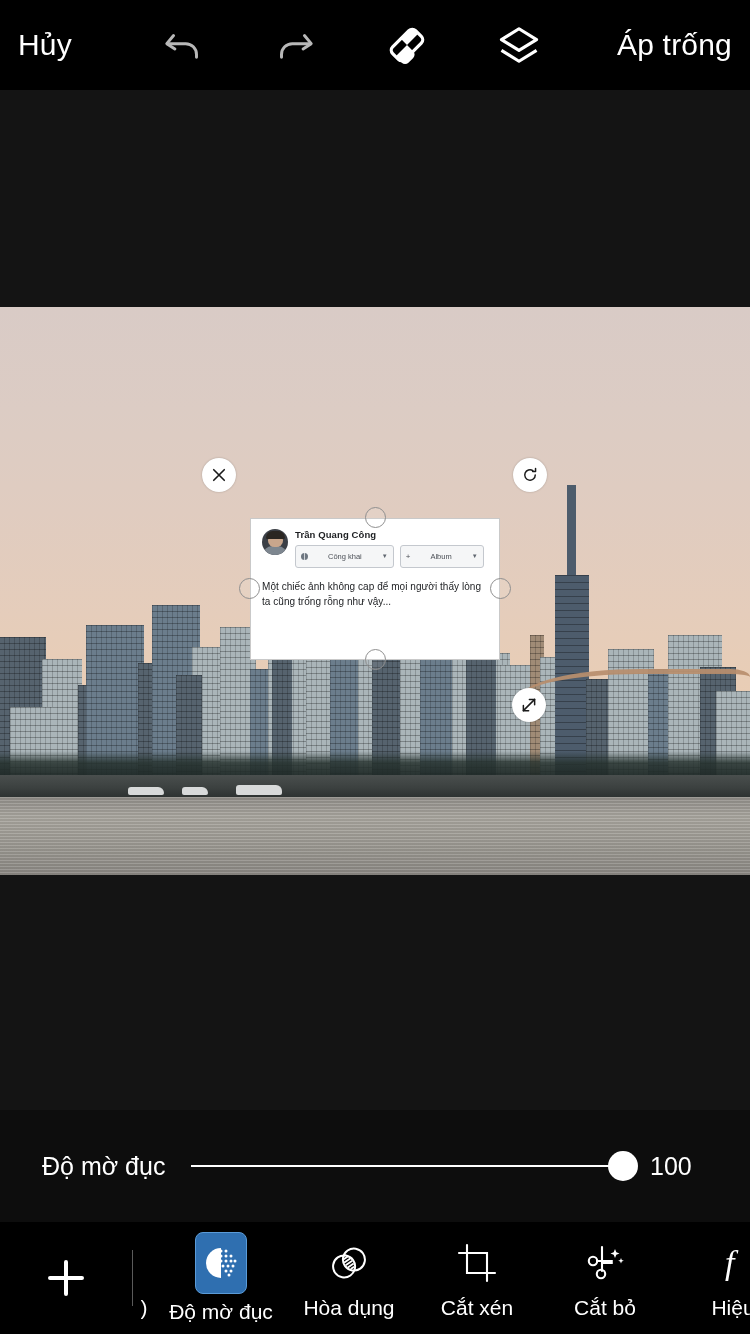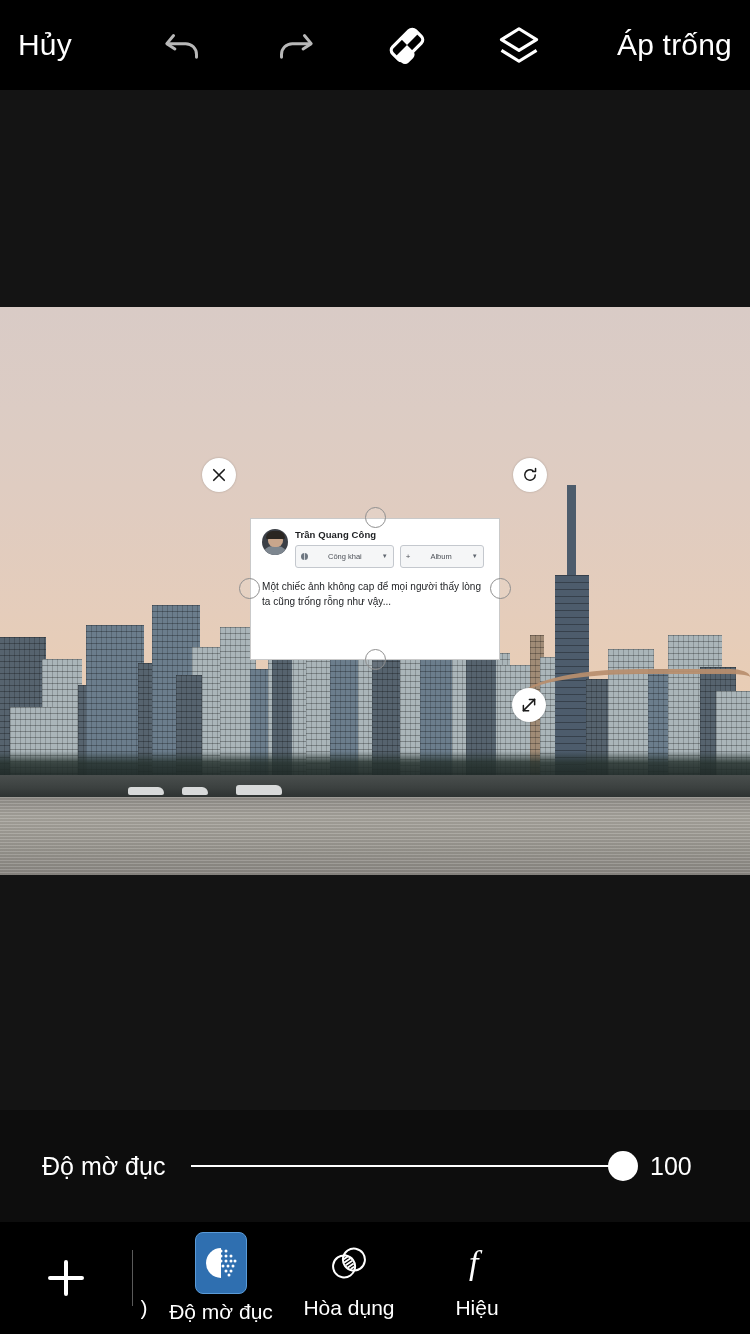--- a/index.html
+++ b/index.html
@@ -559,21 +559,44 @@
             <g transform="rotate(-35 24 24)">
               <circle cx="18" cy="24" r="11"></circle>
               <circle cx="30" cy="24" r="11"></circle>
               <path d="M22 15 L26 15 M20.5 18 L27.5 18 M20 21 L28 21 M20 24 L28 24 M20.5 27 L27.5 27 M22 30 L26 30" stroke-width="1.8"></path>
             </g>
           </svg>
         </div>
         <div class="tool-label">Hòa dụng</div>
       </div>
 
-
+      <div class="tool">
+        <div class="tool-ico">
+          <svg width="46" height="46" viewBox="0 0 46 46" fill="none" stroke="#fff" stroke-width="2.1" stroke-linecap="round">
+            <path d="M13 5 V33 H41"></path>
+            <path d="M5 13 H33 V41"></path>
+          </svg>
+        </div>
+        <div class="tool-label">Cắt xén</div>
+      </div>
+
+      <div class="tool">
+        <div class="tool-ico">
+          <svg width="48" height="48" viewBox="0 0 48 48" fill="none" stroke="#fff" stroke-width="2.1" stroke-linecap="round" stroke-linejoin="round">
+            <circle cx="12" cy="22" r="4.2"></circle>
+            <circle cx="20" cy="35" r="4.2"></circle>
+            <path d="M16 22 H31"></path>
+            <path d="M21 8 V32"></path>
+            <path d="M21 24 L31 24"></path>
+            <path d="M34 10 l1.3 3.2 L38.5 14.5 L35.3 15.8 L34 19 L32.7 15.8 L29.5 14.5 L32.7 13.2 Z" fill="#fff" stroke="none"></path>
+            <path d="M40 19 l0.8 2 l2 0.8 l-2 0.8 l-0.8 2 l-0.8 -2 l-2 -0.8 l2 -0.8 Z" fill="#fff" stroke="none"></path>
+          </svg>
+        </div>
+        <div class="tool-label">Cắt bỏ</div>
+      </div>
 
       <div class="tool">
         <div class="tool-ico">
           <svg width="44" height="44" viewBox="0 0 44 44" fill="none">
             <text x="14" y="33" font-family="'Liberation Serif', serif" font-style="italic" font-size="34" fill="#fff">f</text>
           </svg>
         </div>
         <div class="tool-label">Hiệu</div>
       </div>
 

